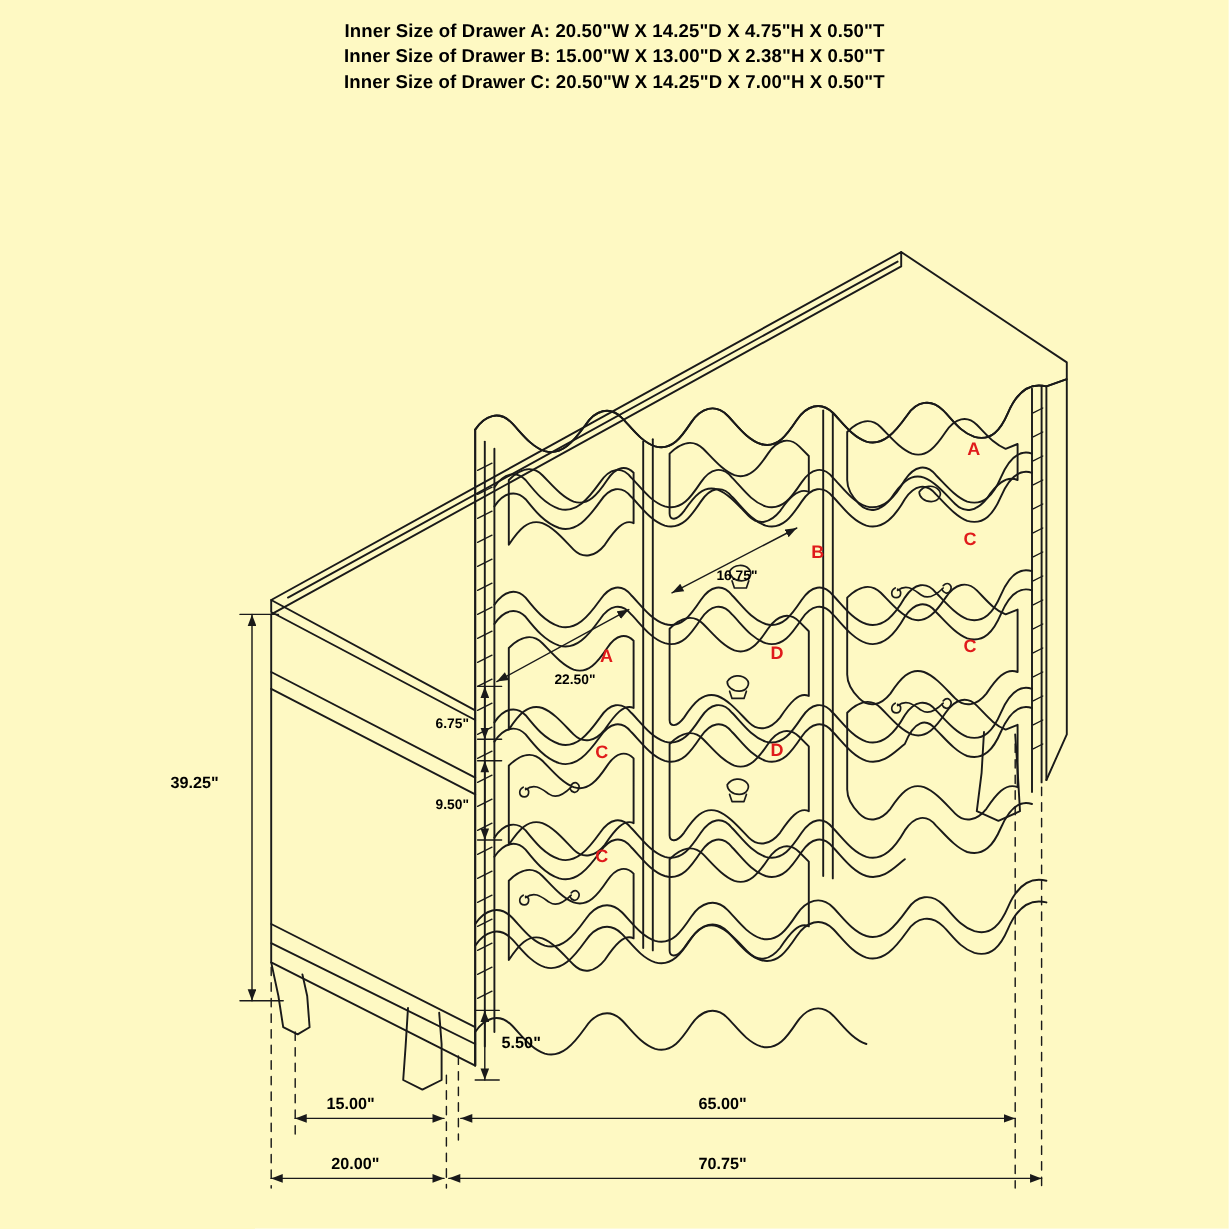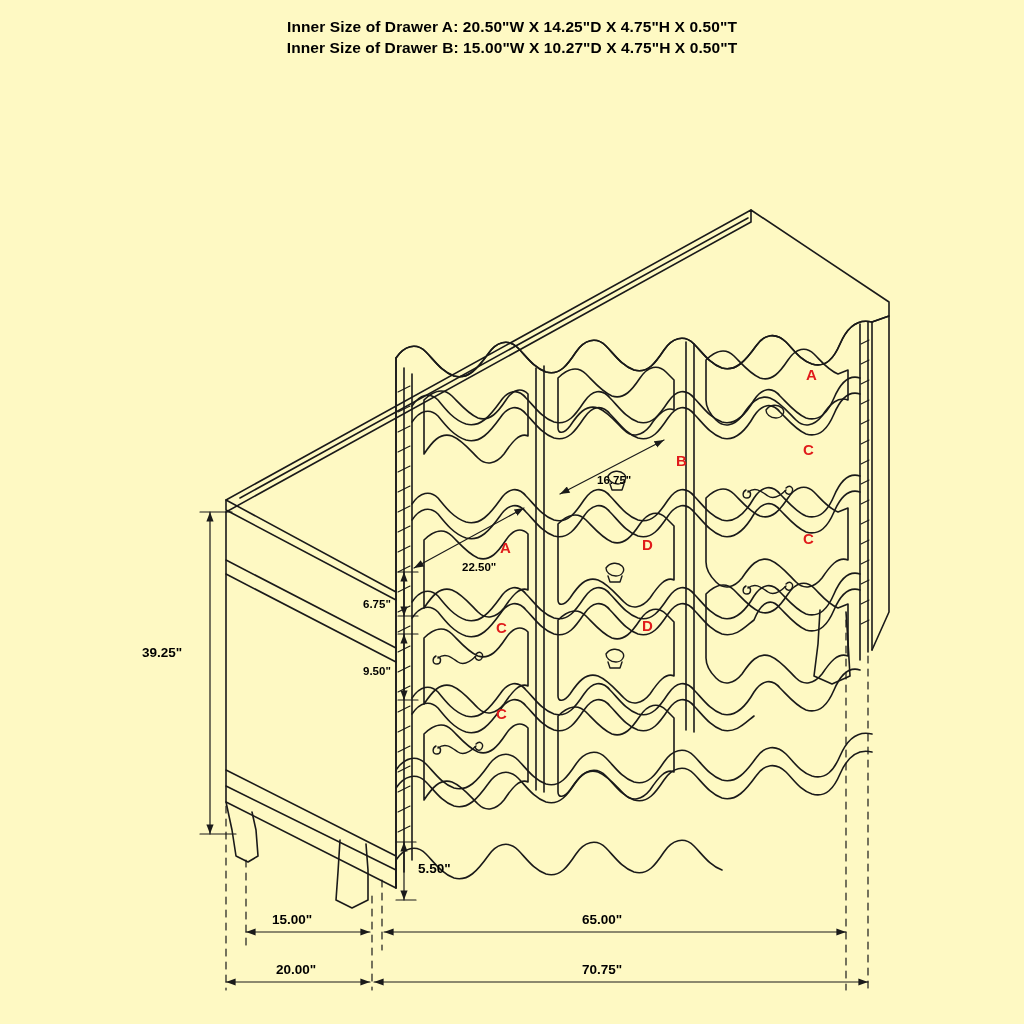--- a/index.html
+++ b/index.html
@@ -55,21 +55,22 @@
     white-space: nowrap;
   }
 </style>
 </head>
 <body>
 
 <div id="page">
 
   <div class="spec-list">
     <div class="spec-line">Inner Size of Drawer A: 20.50"W X 14.25"D X 4.75"H X 0.50"T</div>
-    <div class="spec-line">Inner Size of Drawer B: 15.00"W X 10.27"D X 4.75"H X 0.50"T</div>
+    <div class="spec-line">Inner Size of Drawer B: 15.00"W X 13.00"D X 2.38"H X 0.50"T</div>
+    <div class="spec-line">Inner Size of Drawer C: 20.50"W X 14.25"D X 7.00"H X 0.50"T</div>
   </div>
 
   <svg class="diagram" viewBox="0 0 1024 1024">
     <defs>
       <marker id="arrowEnd" markerWidth="9" markerHeight="9" refX="8" refY="3" orient="auto">
         <path d="M0,0 L8,3 L0,6 z" fill="#1a1a1a"></path>
       </marker>
       <marker id="arrowStart" markerWidth="9" markerHeight="9" refX="0" refY="3" orient="auto">
         <path d="M8,0 L0,3 L8,6 z" fill="#1a1a1a"></path>
       </marker>

